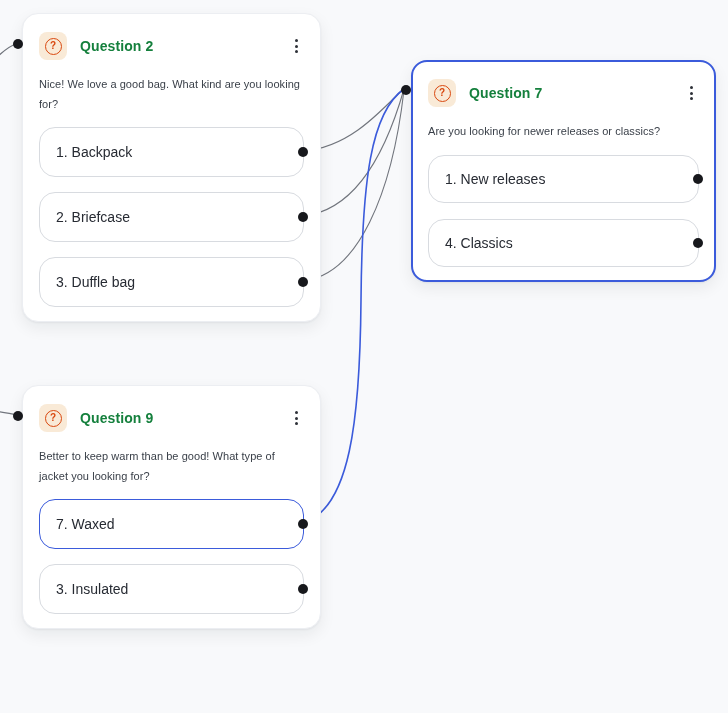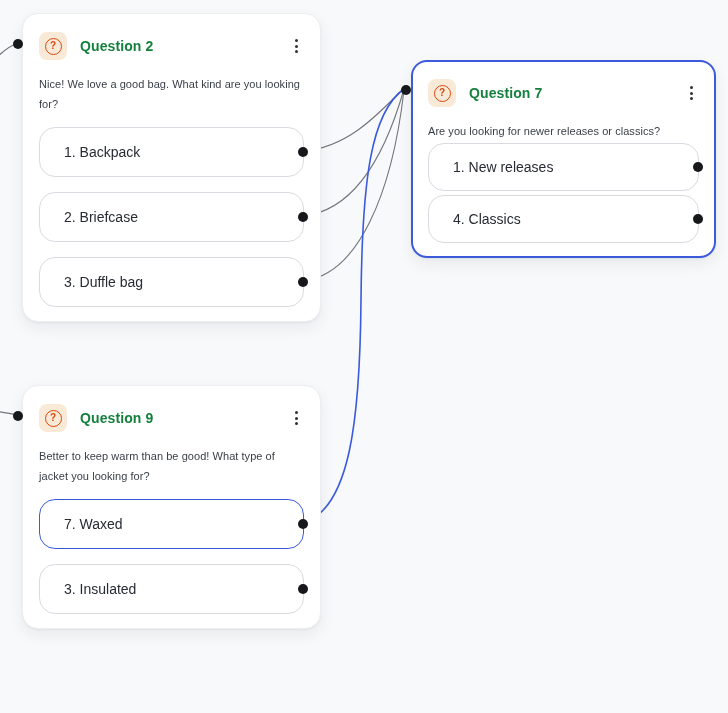--- a/index.html
+++ b/index.html
@@ -39,26 +39,26 @@
   .kebab i{width:3px;height:3px;border-radius:50%;background:#2d3138;display:block;}
 
   .question-text{
     margin-top:14px;font-size:11px;line-height:20px;color:#393f48;
     letter-spacing:.05px;
   }
 
   .options{margin-top:-2px;}
   .option{
     position:relative;height:50px;display:flex;align-items:center;
-    padding:0 24px;margin-top:15px;box-sizing:border-box;
+    padding:0 16px;margin-top:15px;box-sizing:border-box;
     background:#fff;border:1px solid #d8dbe0;border-radius:16px;
     font-size:14px;color:#272b33;cursor:pointer;
   }
   .option.selected{border:1.5px solid #3b5bdb;}
-  .option-q5{height:48px;margin-top:4px;}
+  .option-q5{height:48px;margin-top:16px;}
 
   .port{
     position:absolute;width:10px;height:10px;border-radius:50%;
     background:#17181c;z-index:3;
   }
   .port-in{left:-10px;top:25px;}
   .node.selected .port-in{left:-12px;top:23px;}
   .port-out{right:-5px;top:50%;margin-top:-5px;}
 </style>
 </head>

